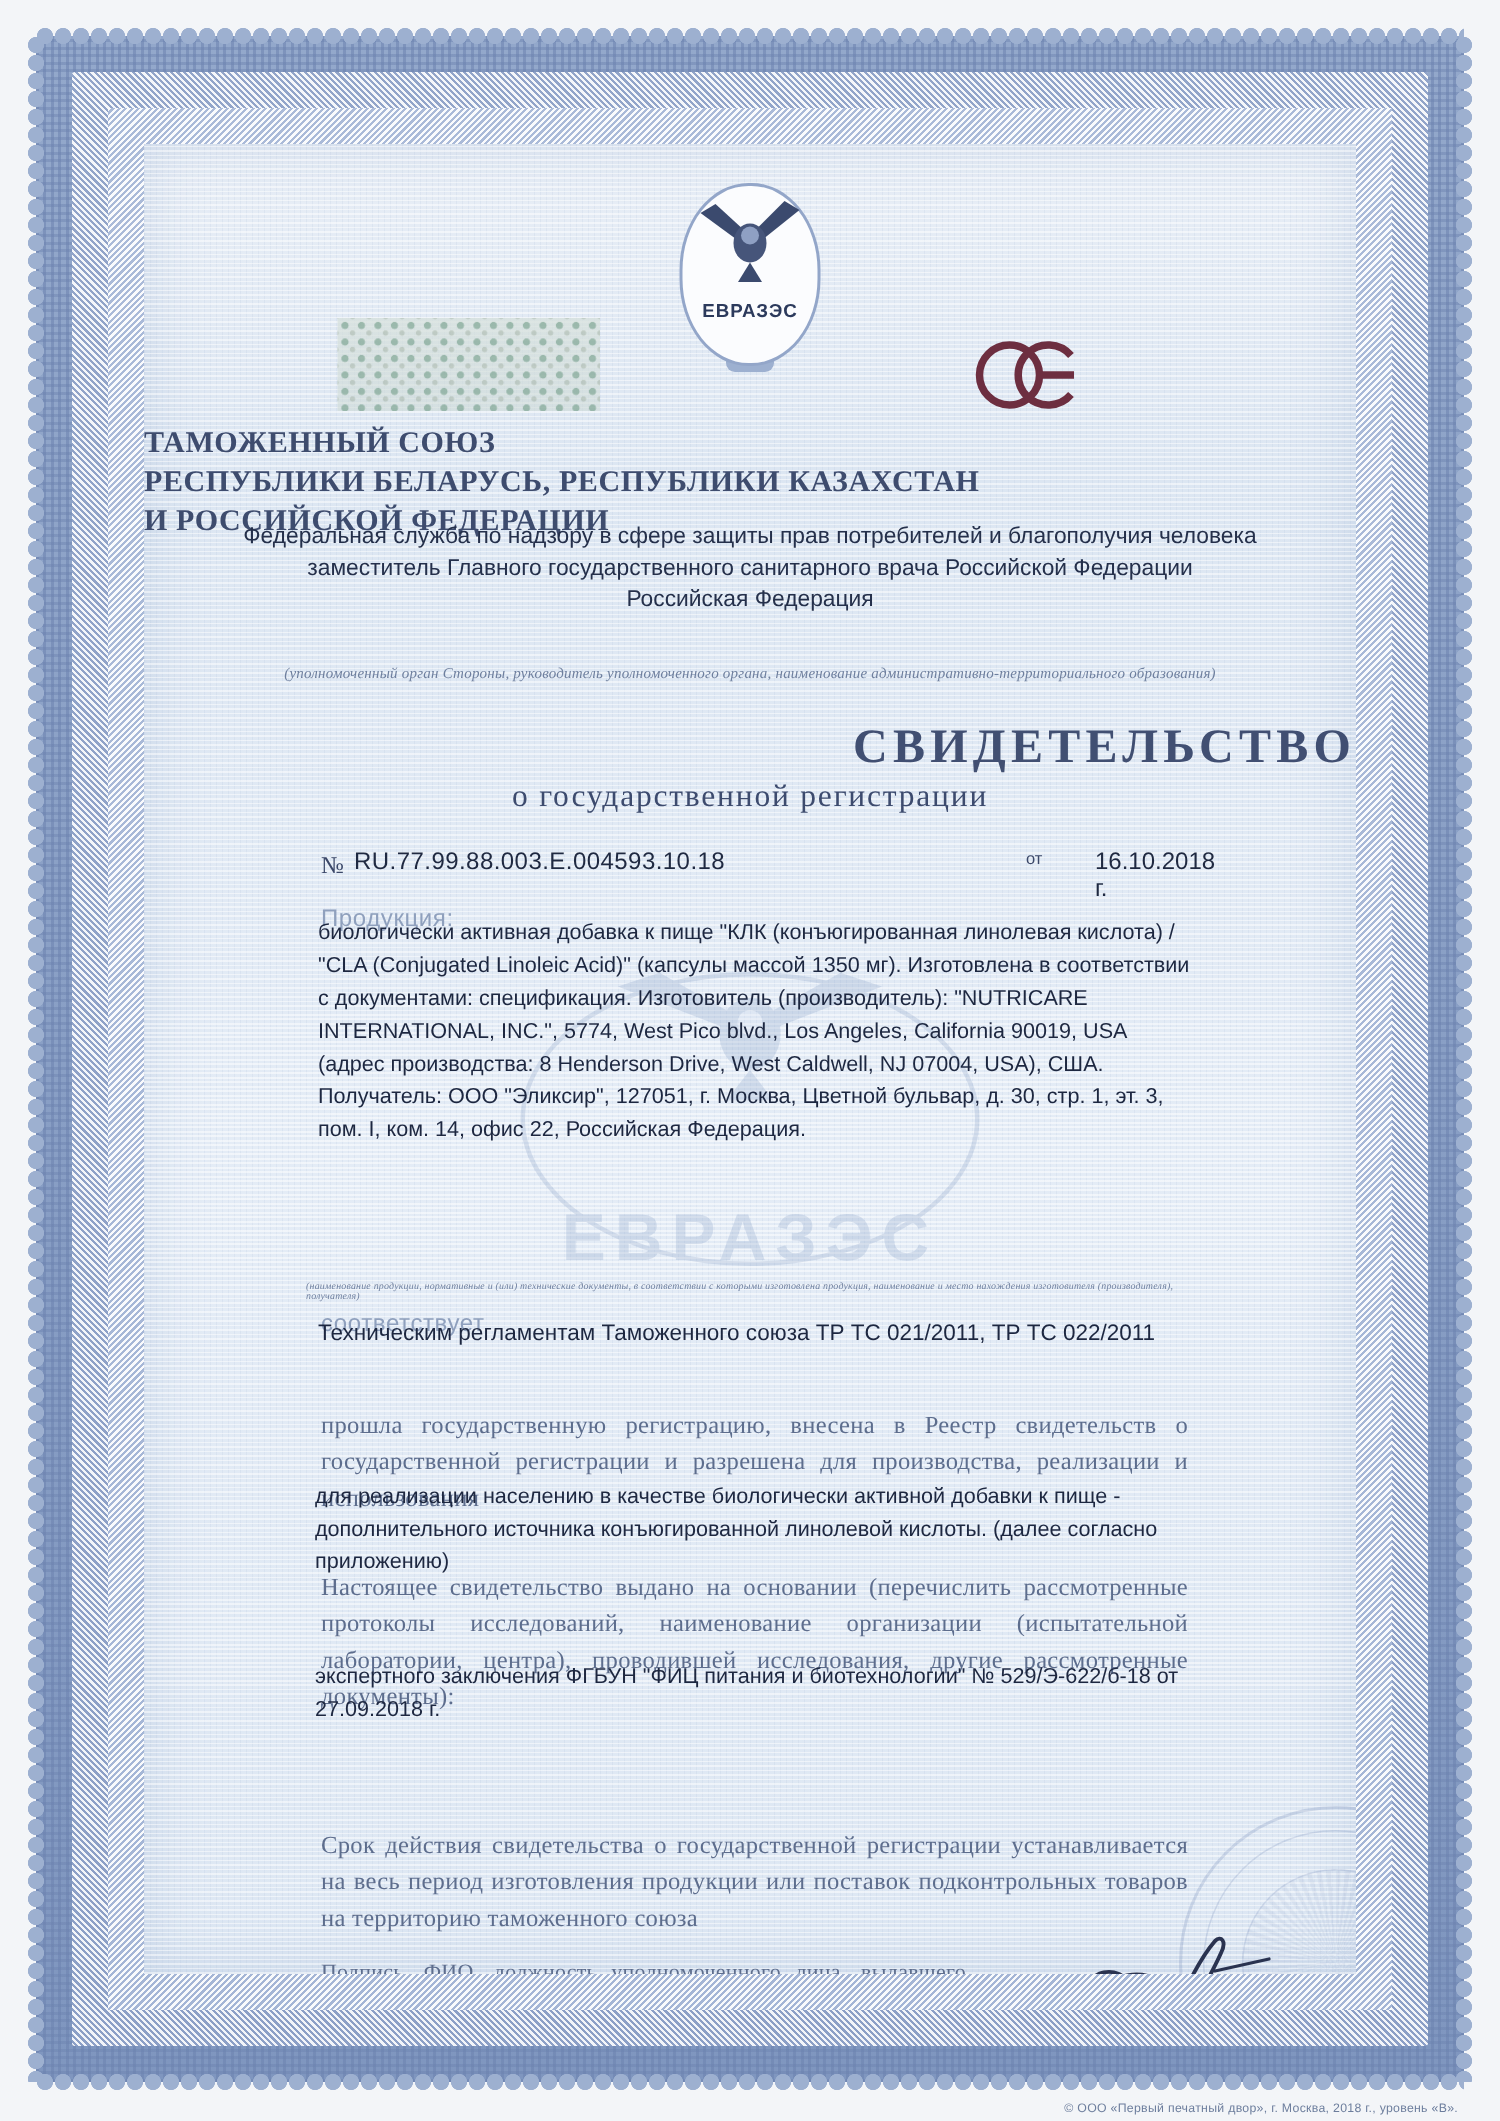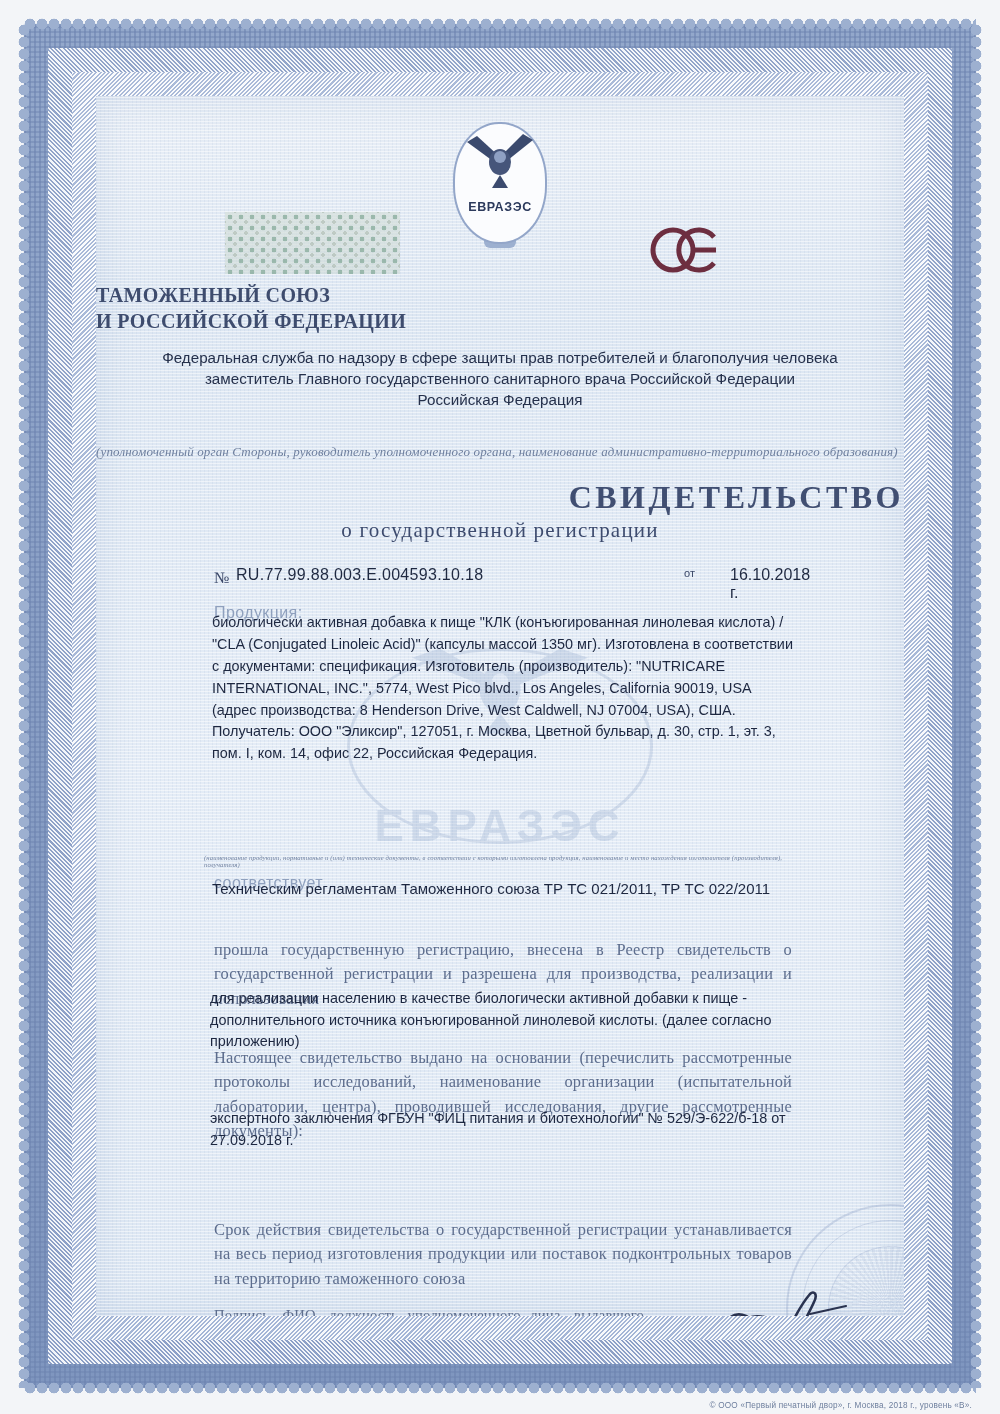--- a/index.html
+++ b/index.html
@@ -123,23 +123,23 @@
   .tu-title div:nth-child(2){font-size:20px;}
   .tu-title div:nth-child(3){font-size:20px;}
 
   .authority{
     position:absolute;left:0;right:0;top:252px;text-align:center;
     font-family:"Liberation Sans", sans-serif;font-size:15.2px;color:#25304b;
     line-height:1.38;
   }
 
   .caption{
-    position:absolute;left:0;right:0;
+    position:absolute;left:0;right:0;text-align:center;
     font-family:"Liberation Serif", serif;font-style:italic;
-    font-size:13px;color:#6e7f9e;letter-spacing:.15px;
+    font-size:10px;color:#6e7f9e;letter-spacing:.15px;
   }
   .cap1{top:348px;}
   .cap2{top:758px;left:108px;right:108px;text-align:left;font-size:6.6px;}
 
   .doc-title{
     position:absolute;left:0;right:0;top:383px;text-align:right;
     font-family:"Liberation Serif", serif;font-weight:bold;
     font-size:32px;letter-spacing:3.5px;color:#414f72;
   }
   .doc-sub{
@@ -264,20 +264,21 @@
           <path d="M70 16 L40 40 L36 34 L60 10 Z" fill="#3b4a6e"></path>
           <ellipse cx="37" cy="38" rx="11" ry="13" fill="#46557a"></ellipse>
           <circle cx="37" cy="33" r="6" fill="#8fa0c3"></circle>
           <path d="M37 51 L29 64 L45 64 Z" fill="#3b4a6e"></path>
         </svg>
         <div class="emblem-text">ЕВРАЗЭС</div>
       </div>
 
       <div class="tu-title">
         <div>ТАМОЖЕННЫЙ СОЮЗ</div>
+        <div>РЕСПУБЛИКИ БЕЛАРУСЬ, РЕСПУБЛИКИ КАЗАХСТАН</div>
         <div>И РОССИЙСКОЙ ФЕДЕРАЦИИ</div>
       </div>
 
       <div class="authority">
         <div>Федеральная служба по надзору в сфере защиты прав потребителей и благополучия человека</div>
         <div>заместитель Главного государственного санитарного врача Российской Федерации</div>
         <div>Российская Федерация</div>
       </div>
 
       <div class="caption cap1">(уполномоченный орган Стороны, руководитель уполномоченного органа, наименование административно-территориального образования)</div>

